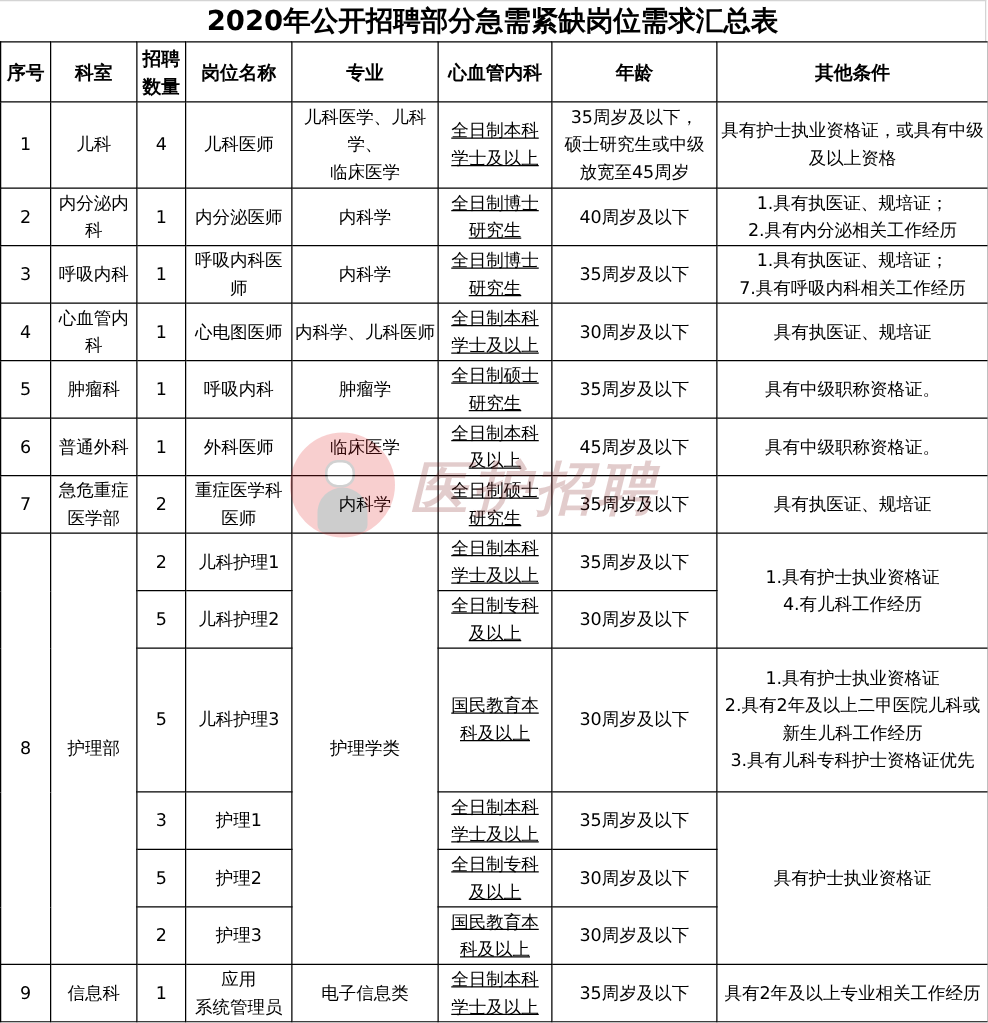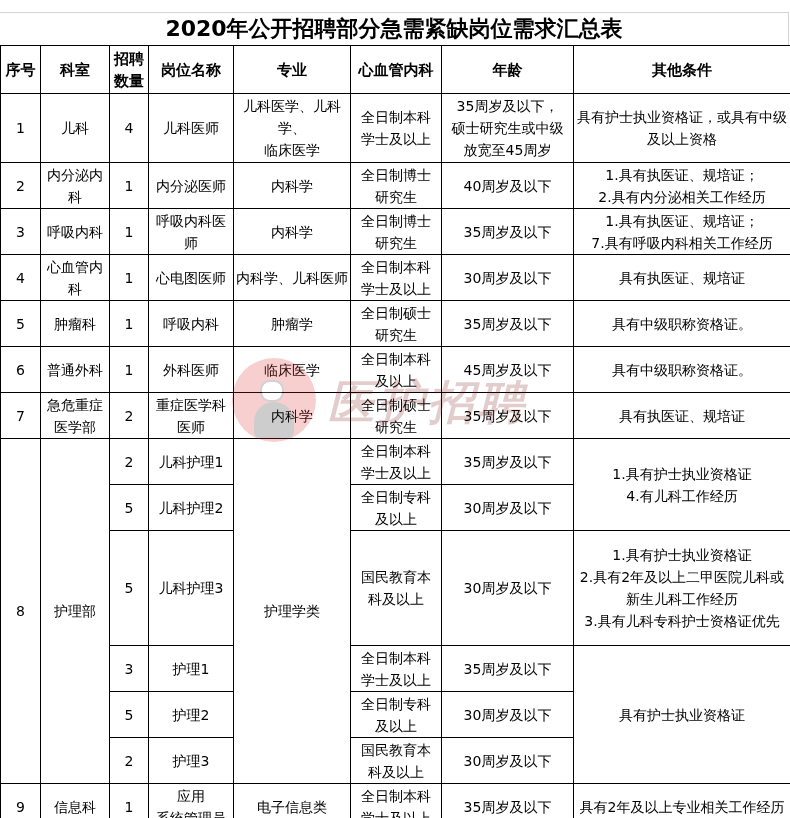--- a/index.html
+++ b/index.html
@@ -1,36 +1,36 @@
 <!DOCTYPE html>
 <html><head>
 <meta charset="utf-8">
 <style>
   html, body { margin: 0; padding: 0; background: #ffffff; }
   body { width: 790px; height: 818px; position: relative; overflow: hidden;
          font-family: "DejaVu Sans", "Liberation Sans", sans-serif; color: #000; }
-  .sheet { position: absolute; left: 0; top: 0; width: 790px; height: 595px; margin-top: 12px; }
+  .sheet { position: absolute; left: 0; top: 0; width: 790px; height: 595px; }
   .title-row {
     position: absolute; left: 0; top: 0; width: 789px; height: 33px;
     border-top: 1px solid #d4d4d4; border-right: 1px solid #d4d4d4;
     box-sizing: border-box; display: flex; align-items: center; justify-content: center;
     font-weight: bold; font-size: 22px; letter-spacing: 0px;
   }
   table.grid {
     position: absolute; left: 0; top: 33px;
     border-collapse: collapse; table-layout: fixed;
     width: 790px;
   }
   table.grid td, table.grid th {
     border: 1px solid #000; padding: 0 2px; text-align: center; vertical-align: middle;
     font-size: 14px; line-height: 22px; font-weight: normal; overflow: hidden;
   }
   table.grid th { font-weight: bold; font-size: 15px; line-height: 22px; }
   td.left { text-align: left; padding-left: 2px; }
-  td.edu { font-size: 14px; line-height: 22px; }
+  td.edu { font-size: 14px; line-height: 22px; text-decoration: underline; }
   .watermark {
     position: absolute; left: 232px; top: 346px; width: 250px; height: 110px;
     pointer-events: none; opacity: 0.22;
   }
   .wm-circle {
     position: absolute; left: 0; top: 0; width: 84px; height: 84px; border-radius: 50%;
     background: #e0282b;
   }
   .wm-head {
     position: absolute; left: 28px; top: 22px; width: 24px; height: 22px; border-radius: 10px;

